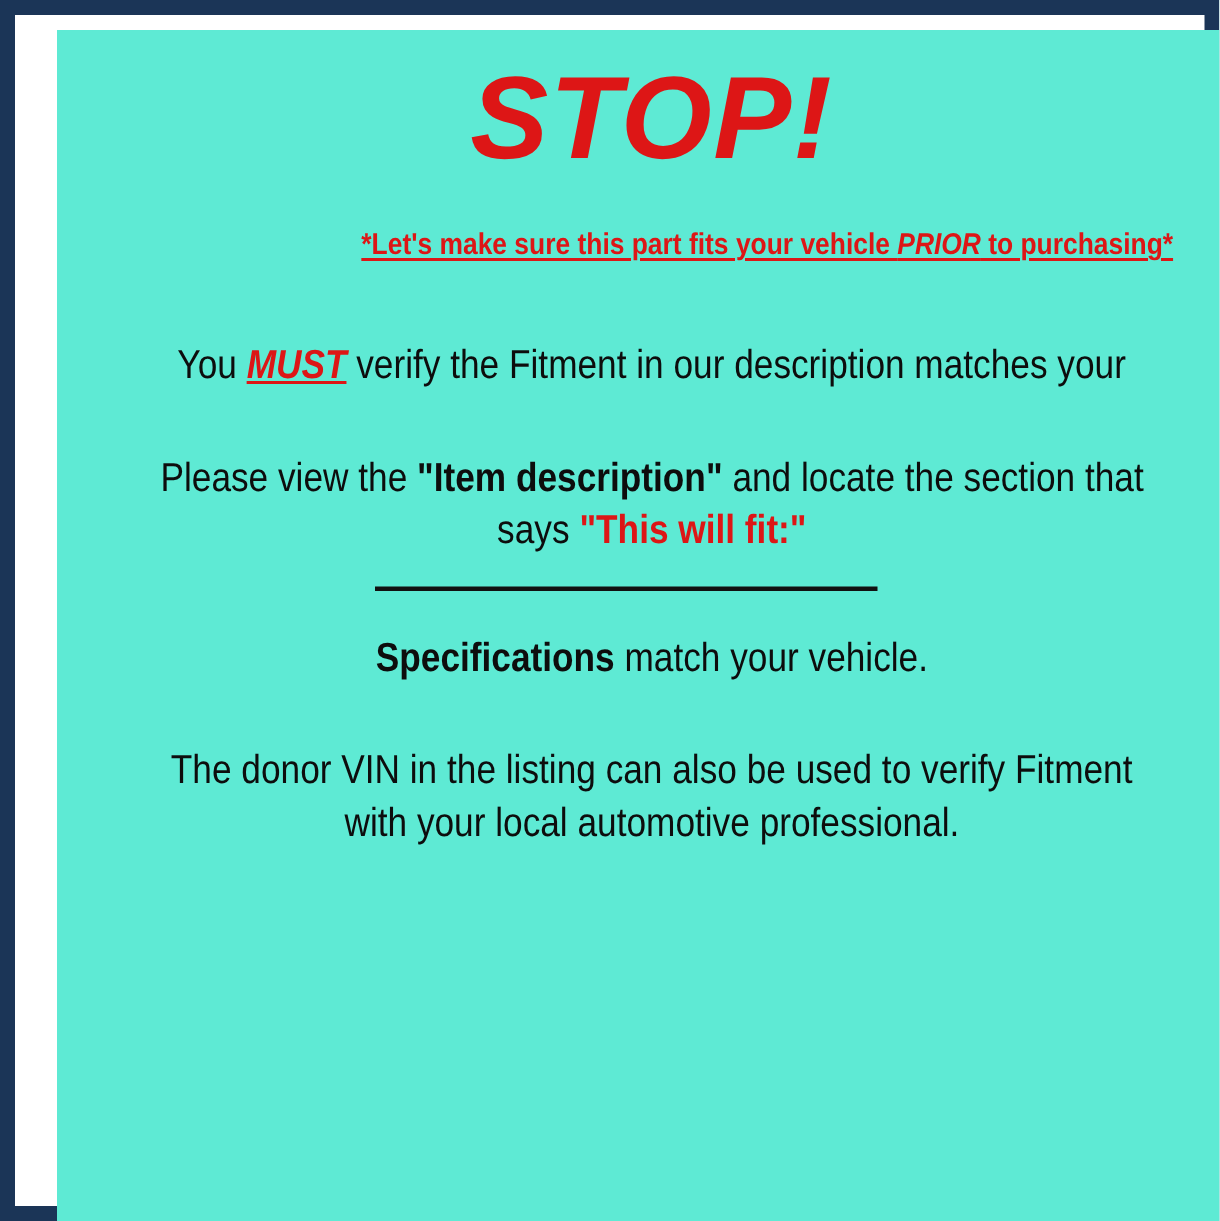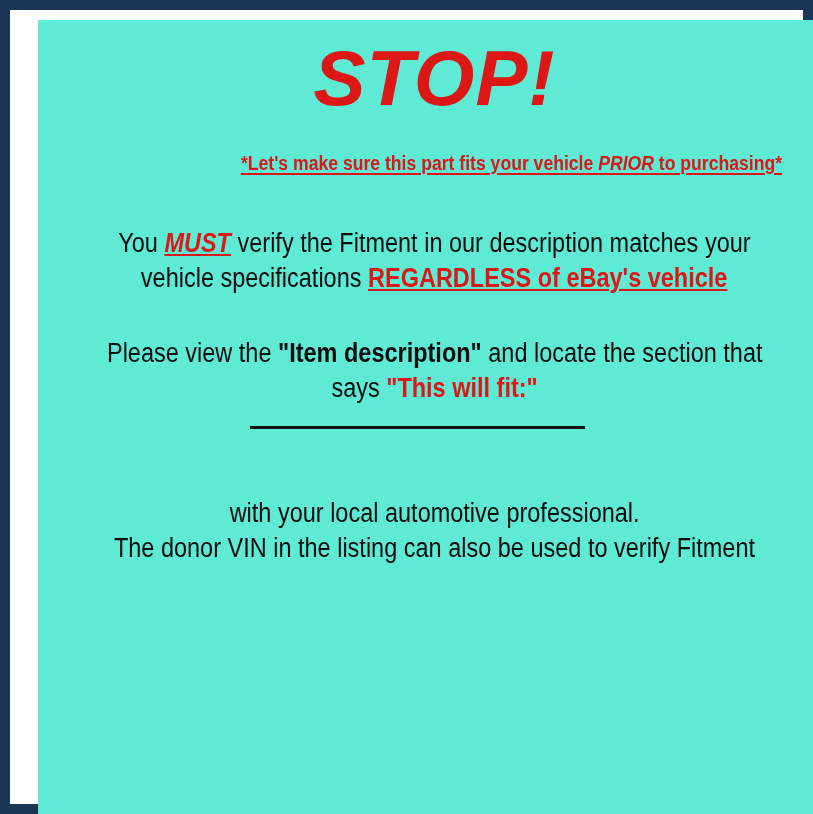--- a/index.html
+++ b/index.html
@@ -178,42 +178,42 @@
 
       <div id="stop-title">STOP!</div>
 
       <div id="tagline">
         <span class="inner"><span>*Let's make sure this part fits your vehicle </span><span class="i b">PRIOR</span><span> to purchasing*</span></span>
       </div>
 
       <div class="para" id="para-must">
         <span class="line"><span class="sq"><span class="black">You </span><span class="red b i u">MUST</span><span class="black"> verify the Fitment in our description matches your</span></span></span>
 
-        <span class="line"><span class="sq"><span class="black">vehicle specifications </span><span class="red b u">REGARDLESS of eBay's vehicle</span></span></span>
 
       </div>
 
       <div class="para" id="para-view">
         <span class="line"><span class="sq"><span class="black">Please view the </span><span class="black b">"Item description"</span><span class="black"> and locate the section that</span></span></span>
 
         <span class="line"><span class="sq"><span class="black">says </span><span class="red b">"This will fit:"</span></span></span>
       </div>
 
 
       <div id="divider-wrap">
         <div id="divider"></div>
       </div>
 
       <div class="para" id="para-confirm">
 
+        <span class="line"><span class="sq"><span class="black b">Specifications</span><span class="black"> match your vehicle.</span></span></span>
       </div>
 
       <div class="para" id="para-vin">
+        <span class="line"><span class="sq"><span class="black">The donor VIN in the listing can also be used to verify Fitment</span></span></span>
         <span class="line"><span class="sq"><span class="black">with your local automotive professional.</span></span></span>
-        <span class="line"><span class="sq"><span class="black">The donor VIN in the listing can also be used to verify Fitment</span></span></span>
       </div>
 
       <div id="thanks">
         
       </div>
 
     </div>
   </div>
 </div>
 

